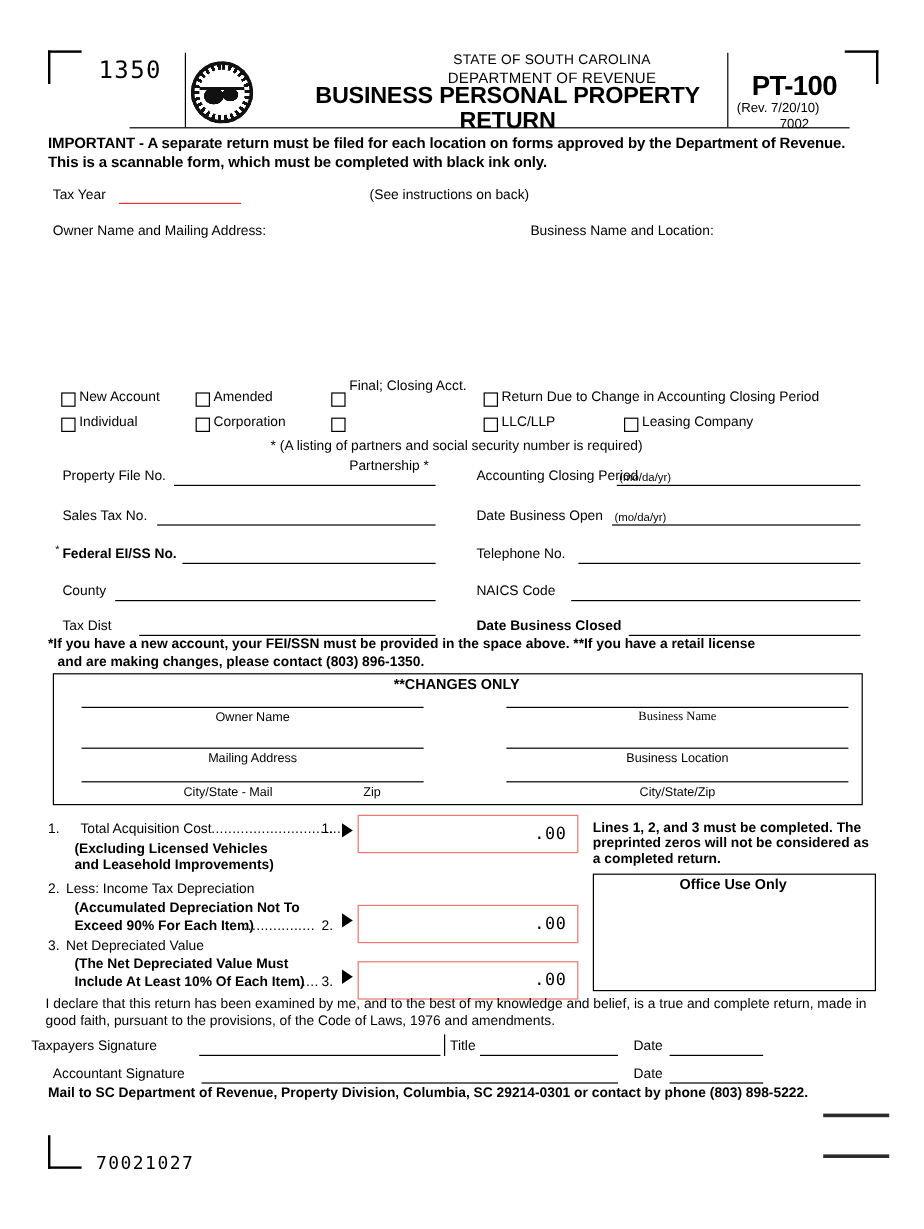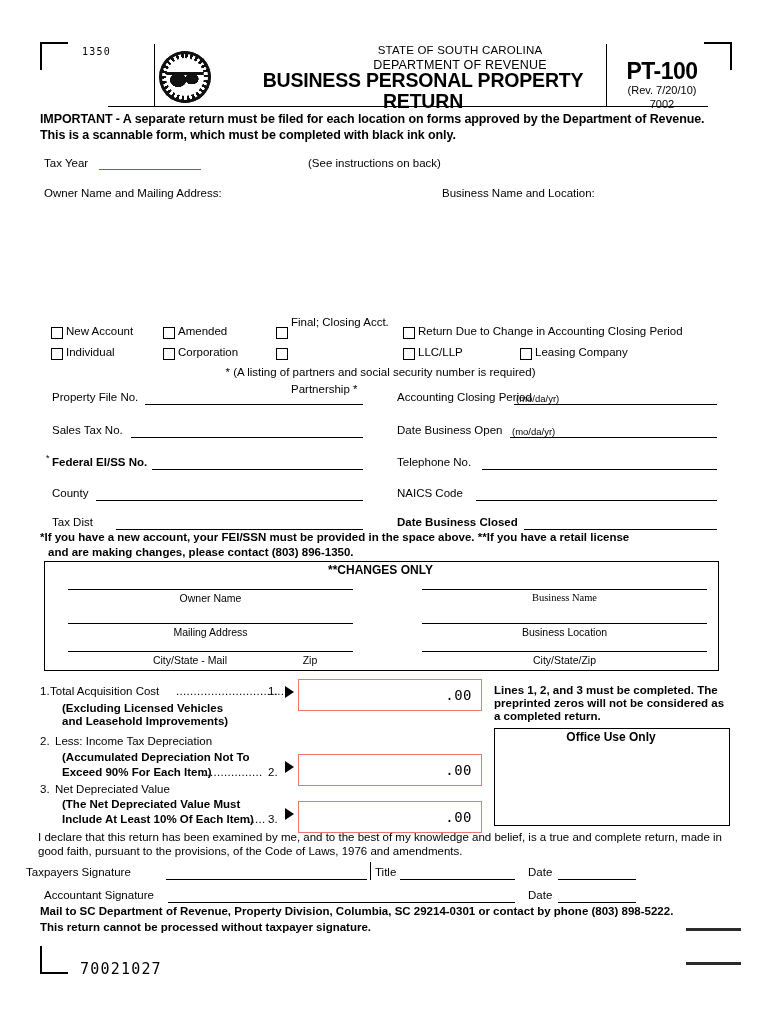--- a/index.html
+++ b/index.html
@@ -18,21 +18,21 @@
   .corner.bl{border-left:2.5px solid #000;border-bottom:2.5px solid #000;left:40px;top:946px;}
 
   .regmark{position:absolute;background:#2b2b2b;height:3px;width:55px;left:686px;}
   .regmark.m1{top:928px;}
   .regmark.m2{top:962px;}
 
   
   .ocr{font-family:"DejaVu Sans Mono",monospace;letter-spacing:1.2px;}
 
   
-  .hdr-num{left:82px;top:46px;font-size:10px;font-weight:400;}
+  .hdr-num{left:82px;top:46px;font-size:20px;font-weight:400;}
   .vline{position:absolute;width:1px;background:#000;}
   .hline{position:absolute;height:1px;background:#000;}
 
   .seal{
     position:absolute;left:159px;top:51px;width:52px;height:52px;border-radius:50%;
     background:
       radial-gradient(circle at 50% 50%, #fff 0 16%, transparent 16%),
       repeating-conic-gradient(from 0deg at 50% 50%, #111 0deg 7deg, #fff 7deg 14deg);
     box-shadow:inset 0 0 0 3px #111;
     overflow:hidden;
@@ -47,21 +47,21 @@
   .seal:after{
     content:"";position:absolute;left:0;top:0;right:0;bottom:0;border-radius:50%;
     box-shadow:inset 0 0 0 2px #111;
   }
 
   .h-state{left:300px;top:44px;width:320px;text-align:center;font-size:11.5px;letter-spacing:.2px;}
   .h-dept {left:300px;top:58px;width:320px;text-align:center;font-size:12.5px;letter-spacing:.2px;}
   .h-title{left:226px;top:70px;width:394px;text-align:center;font-size:19.5px;font-weight:bold;line-height:21px;letter-spacing:-.2px;}
 
   .h-form {left:614px;top:58px;width:96px;text-align:center;font-size:23px;font-weight:bold;letter-spacing:-.5px;}
-  .h-rev  {left:614px;top:84px;width:96px;text-align:center;font-size:11px;}
+  .h-rev  {left:614px;top:84px;width:96px;text-align:left;font-size:11px;}
   .h-code {left:614px;top:98px;width:96px;text-align:center;font-size:11px;}
 
   .imp1{left:40px;top:112px;font-size:12.5px;font-weight:bold;letter-spacing:-.1px;}
   .imp2{left:40px;top:128px;font-size:12.5px;font-weight:bold;letter-spacing:-.1px;}
 
   
   .lbl{font-size:11.5px;}
   .lbl-b{font-size:11.5px;font-weight:bold;}
   .rule{position:absolute;border-bottom:1px solid #000;}
   .rule-red{position:absolute;border-bottom:1.6px solid #e8342b;}
@@ -223,21 +223,21 @@
 
   <div class="rule" style="left:422px;top:623px;width:285px;"></div>
   <div class="co-cap" style="left:422px;top:626px;width:285px;">Business Location</div>
   <div class="abs lbl" style="left:426px;top:608px;width:277px;"></div>
 
   <div class="rule" style="left:422px;top:651px;width:285px;"></div>
   <div class="co-cap" style="left:422px;top:654px;width:285px;">City/State/Zip</div>
   <div class="abs lbl" style="left:426px;top:638px;width:277px;"></div>
 
   <div class="abs lbl" style="left:40px;top:685px;">1.</div>
-  <div class="abs lbl" style="left:50px;top:685px;">Total Acquisition Cost</div>
+  <div class="abs lbl" style="left:67px;top:685px;">Total Acquisition Cost</div>
   <div class="abs lbl" style="left:176px;top:685px;letter-spacing:.3px;">...............................</div>
   <div class="abs lbl" style="left:268px;top:685px;">1.</div>
   <div class="arrow" style="left:285px;top:686px;"></div>
   <div class="mbox" style="left:298px;top:679px;">
     <span class="cents ocr">.00</span>
   </div>
   <div class="abs lbl-b" style="left:62px;top:702px;">(Excluding Licensed Vehicles</div>
   <div class="abs lbl-b" style="left:62px;top:715px;">and Leasehold Improvements)</div>
 
   <div class="abs lbl" style="left:40px;top:735px;">2.</div>
@@ -287,17 +287,16 @@
 
   <div class="abs lbl" style="left:44px;top:889px;">Accountant Signature</div>
   <div class="rule" style="left:168px;top:902px;width:347px;"></div>
   <div class="abs lbl" style="left:172px;top:889px;width:339px;"></div>
 
   <div class="abs lbl" style="left:528px;top:889px;">Date</div>
   <div class="rule" style="left:558px;top:902px;width:78px;"></div>
   <div class="abs lbl" style="left:562px;top:889px;width:70px;"></div>
 
   <div class="abs lbl-b" style="left:40px;top:905px;">Mail to SC Department of Revenue, Property Division, Columbia, SC  29214-0301 or contact by phone (803) 898-5222.</div>
-  <div class="abs lbl-b" style="left:40px;top:921px;">This return cannot be processed without taxpayer signature.</div>
 
   <div class="abs ocr" style="left:80px;top:960px;font-size:15px;">70021027</div>
 
 </div>
 
 </body></html>

